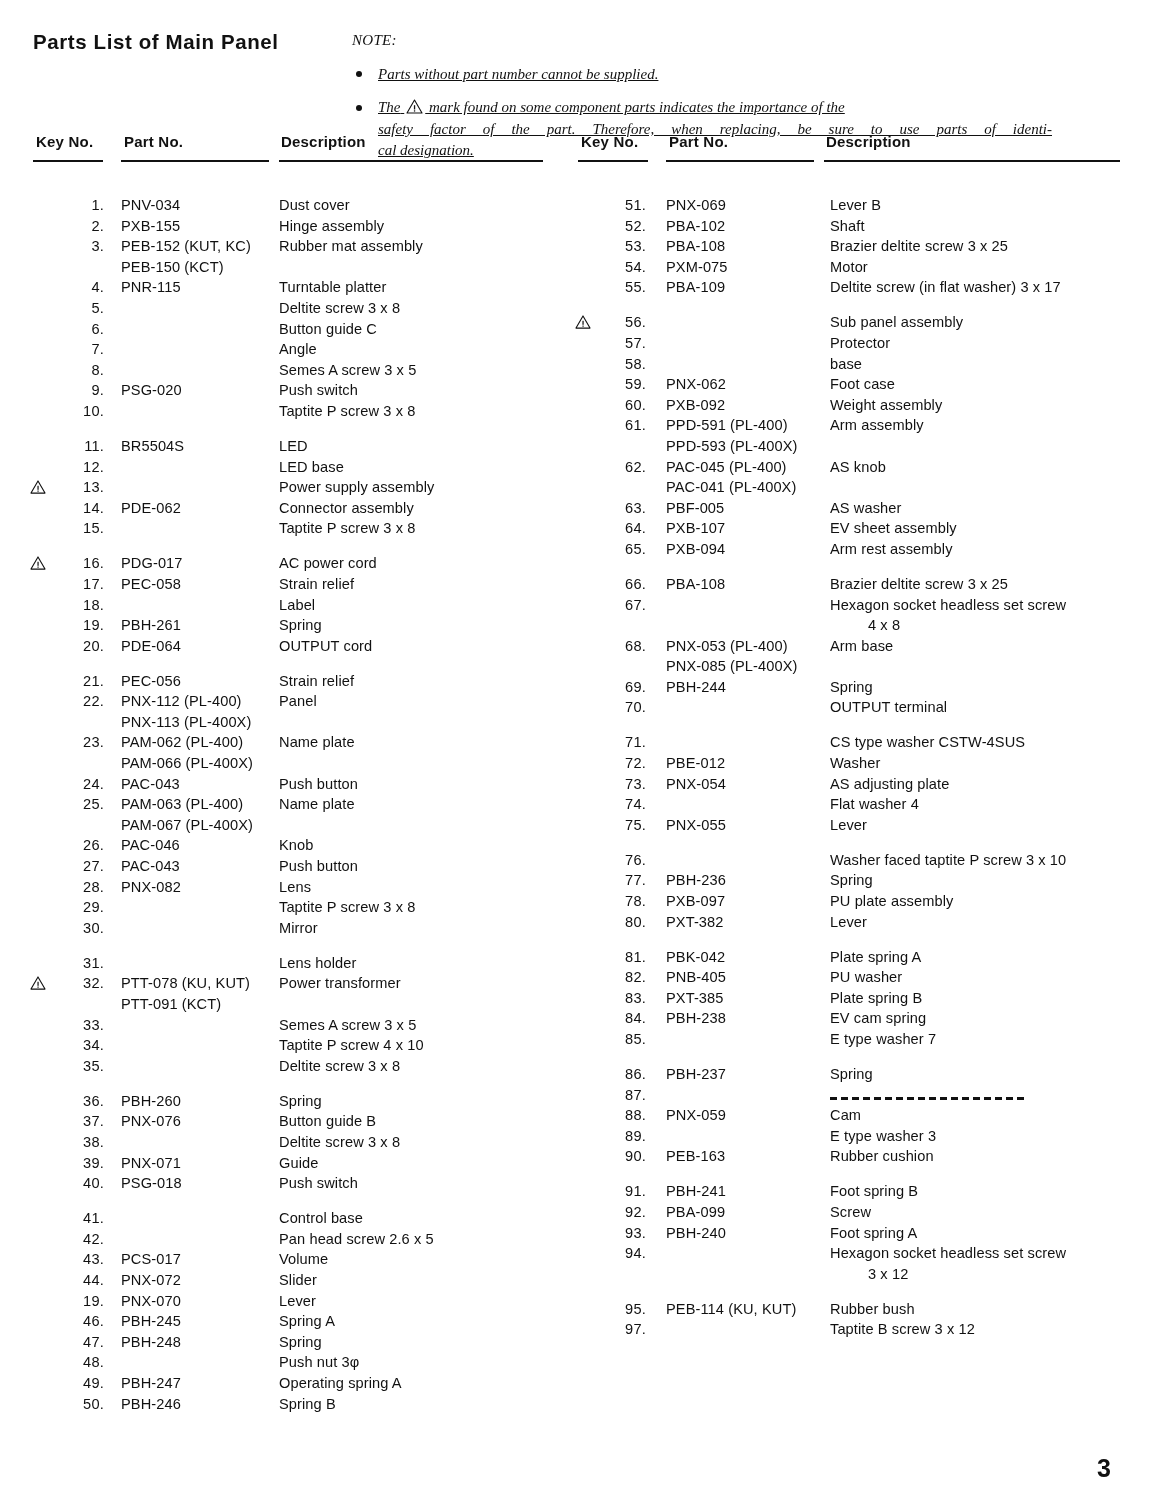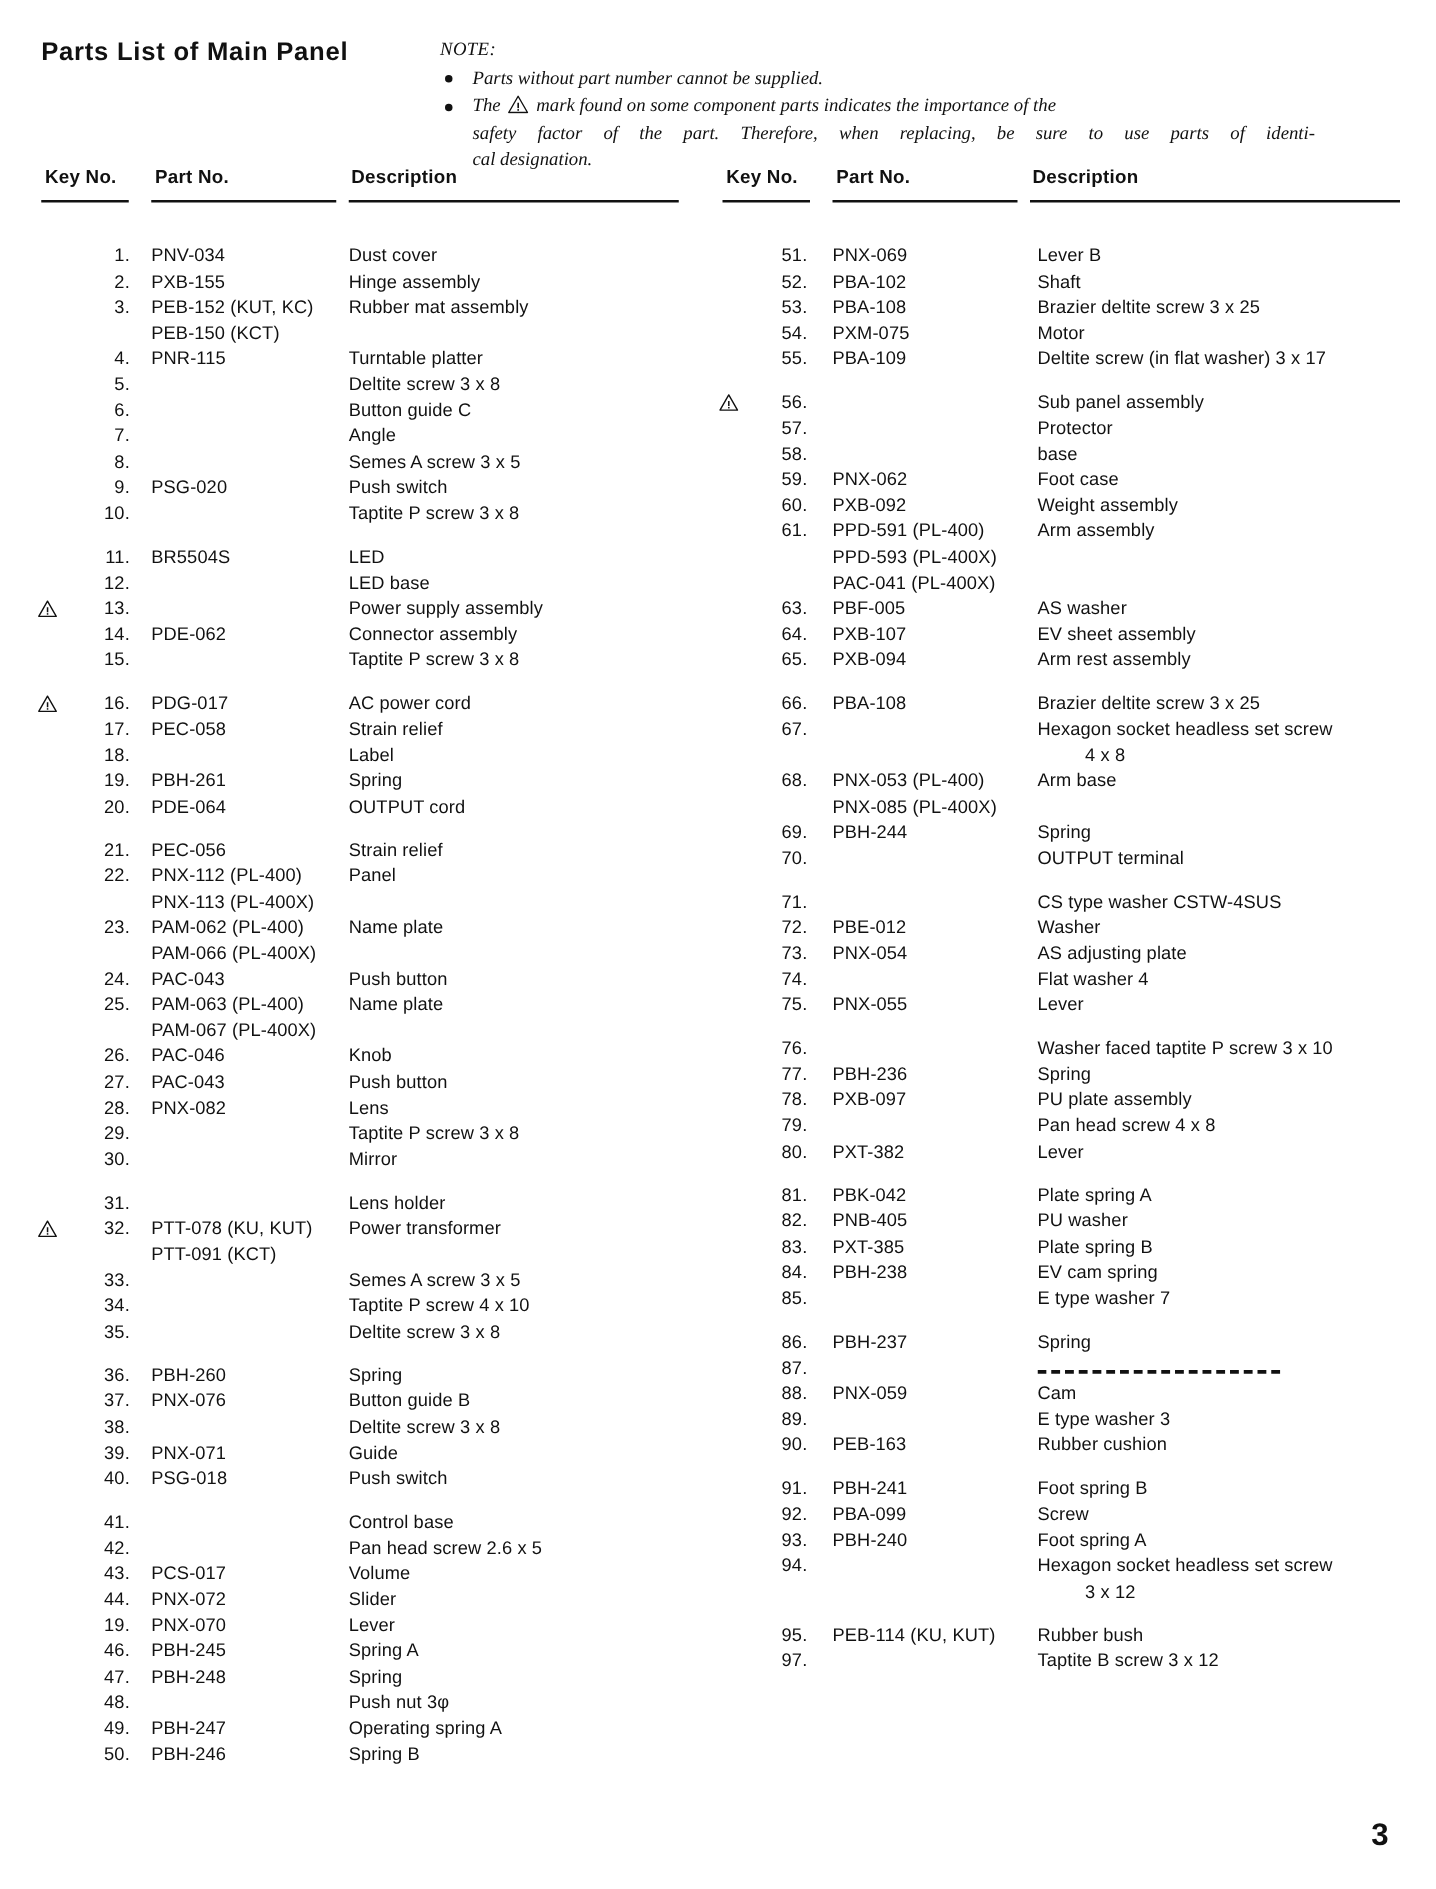--- a/index.html
+++ b/index.html
@@ -44,21 +44,22 @@
     font-size: 15px;
     line-height: 21.6px;
   }
   .note-label {
     display: block;
     letter-spacing: 0.3px;
   }
   .note-item {
     position: relative;
     padding-left: 26px;
-    margin-top: 1px;
+    margin-top: 12px;
+    text-decoration: underline;
   }
   .note-bullet {
     position: absolute;
     left: 4px;
     top: 7.5px;
     width: 6px;
     height: 6px;
     background: #111;
     border-radius: 50%;
   }
@@ -576,20 +577,25 @@
           <span class="cell c-key">61.</span>
           <span class="cell c-part">PPD-591 (PL-400)</span>
           <span class="cell c-desc">Arm assembly</span>
         </div>
         <div class="row">
           <span class="cell c-key"></span>
           <span class="cell c-part">PPD-593 (PL-400X)</span>
           <span class="cell c-desc"></span>
         </div>
         <div class="row">
+          <span class="cell c-key">62.</span>
+          <span class="cell c-part">PAC-045 (PL-400)</span>
+          <span class="cell c-desc">AS knob</span>
+        </div>
+        <div class="row">
           <span class="cell c-key"></span>
           <span class="cell c-part">PAC-041 (PL-400X)</span>
           <span class="cell c-desc"></span>
         </div>
         <div class="row">
           <span class="cell c-key">63.</span>
           <span class="cell c-part">PBF-005</span>
           <span class="cell c-desc">AS washer</span>
         </div>
         <div class="row">
@@ -670,25 +676,20 @@
         <div class="row">
           <span class="cell c-key">77.</span>
           <span class="cell c-part">PBH-236</span>
           <span class="cell c-desc">Spring</span>
         </div>
         <div class="row">
           <span class="cell c-key">78.</span>
           <span class="cell c-part">PXB-097</span>
           <span class="cell c-desc">PU plate assembly</span>
         </div>
-        <div class="row">
-          <span class="cell c-key">79.</span>
-          <span class="cell c-part"></span>
-          <span class="cell c-desc">Pan head screw 4 x 8</span>
-        </div>
         <div class="row gap">
           <span class="cell c-key">80.</span>
           <span class="cell c-part">PXT-382</span>
           <span class="cell c-desc">Lever</span>
         </div>
         <div class="row">
           <span class="cell c-key">81.</span>
           <span class="cell c-part">PBK-042</span>
           <span class="cell c-desc">Plate spring A</span>
         </div>

